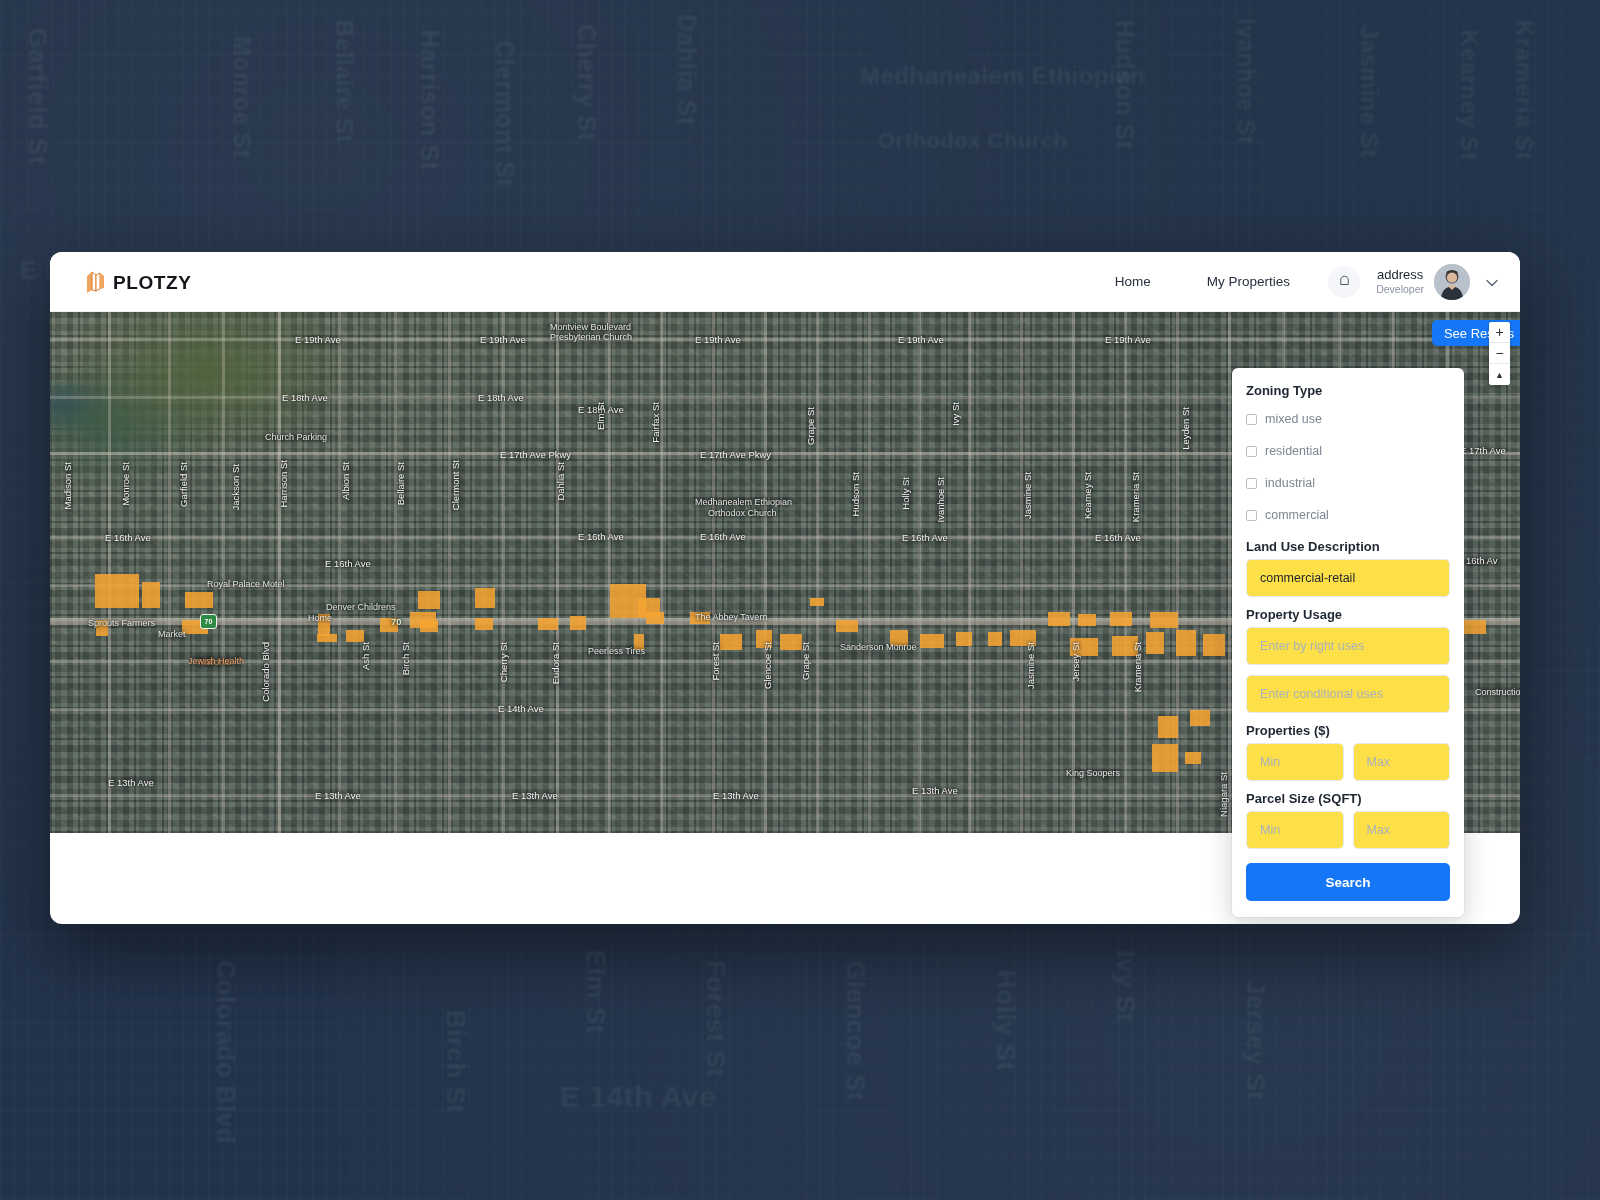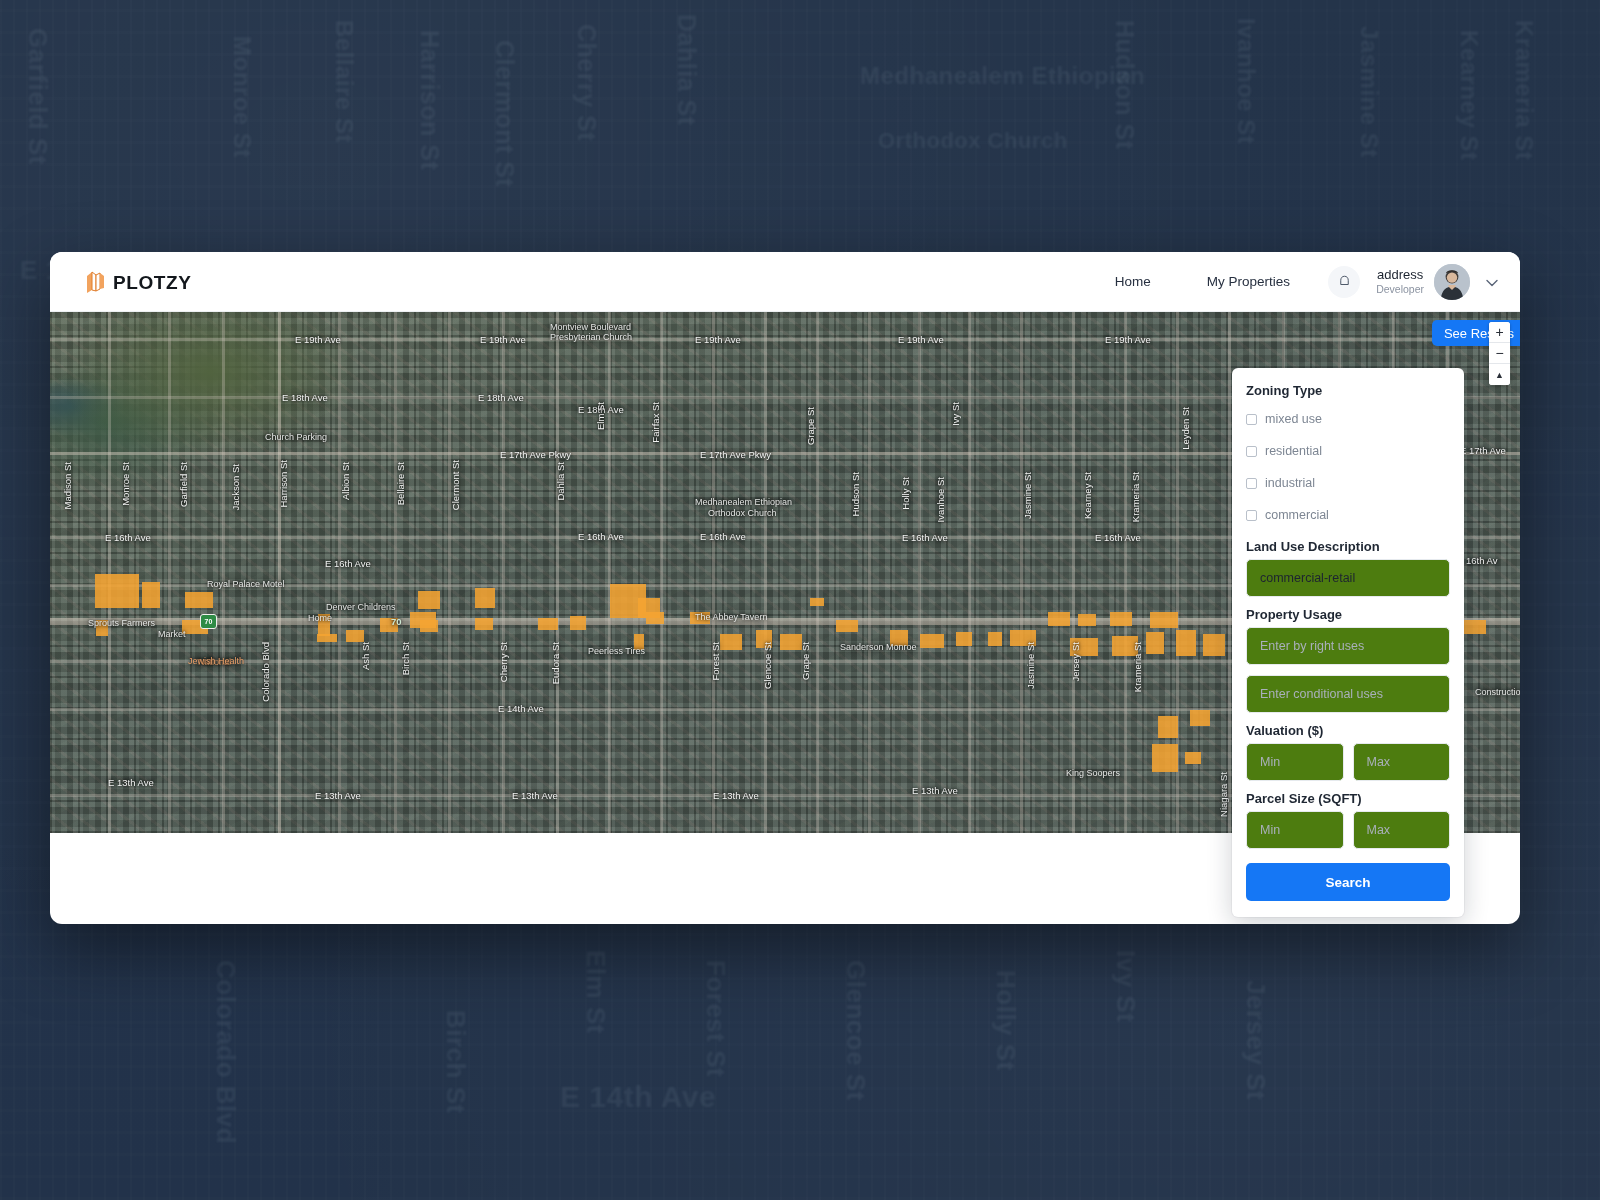--- a/index.html
+++ b/index.html
@@ -257,21 +257,21 @@
   }
   .checkbox {
     width: 11px; height: 11px;
     border: 1px solid #b9c0ca; border-radius: 2px;
     background: #fff; flex: none;
   }
   .check-label { font-size: 12.5px; color: #7d8693; }
   .field {
     width: 100%; height: 38px;
     border: 1px solid #e6eaee; border-radius: 5px;
-    background: #4d7c0f;
+    background: #fde047;
     padding: 0 13px;
     font-size: 12.5px; color: #1d2430;
     font-family: "Liberation Sans", sans-serif;
     outline: none;
     margin-bottom: 10px;
   }
   .field::placeholder { color: #a9b0bb; }
   .field-row { display: flex; gap: 9px; margin-bottom: 10px; }
   .field-row .field { margin-bottom: 0; flex: 1; min-width: 0; }
   #search-btn {
@@ -561,21 +561,21 @@
         <span class="check-label">commercial</span>
       </label>
 
       <div class="group-label mt8">Land Use Description</div>
       <input class="field" type="text" value="commercial-retail" style="">
 
       <div class="group-label">Property Usage</div>
       <input class="field" type="text" placeholder="Enter by right uses" style="">
       <input class="field" type="text" placeholder="Enter conditional uses" style="">
 
-      <div class="group-label">Valuation ($)</div>
+      <div class="group-label">Properties ($)</div>
       <div class="field-row">
         <input class="field" type="text" placeholder="Min" style="">
         <input class="field" type="text" placeholder="Max" style="">
       </div>
 
       <div class="group-label">Parcel Size (SQFT)</div>
       <div class="field-row">
         <input class="field" type="text" placeholder="Min" style="">
         <input class="field" type="text" placeholder="Max" style="">
       </div>

